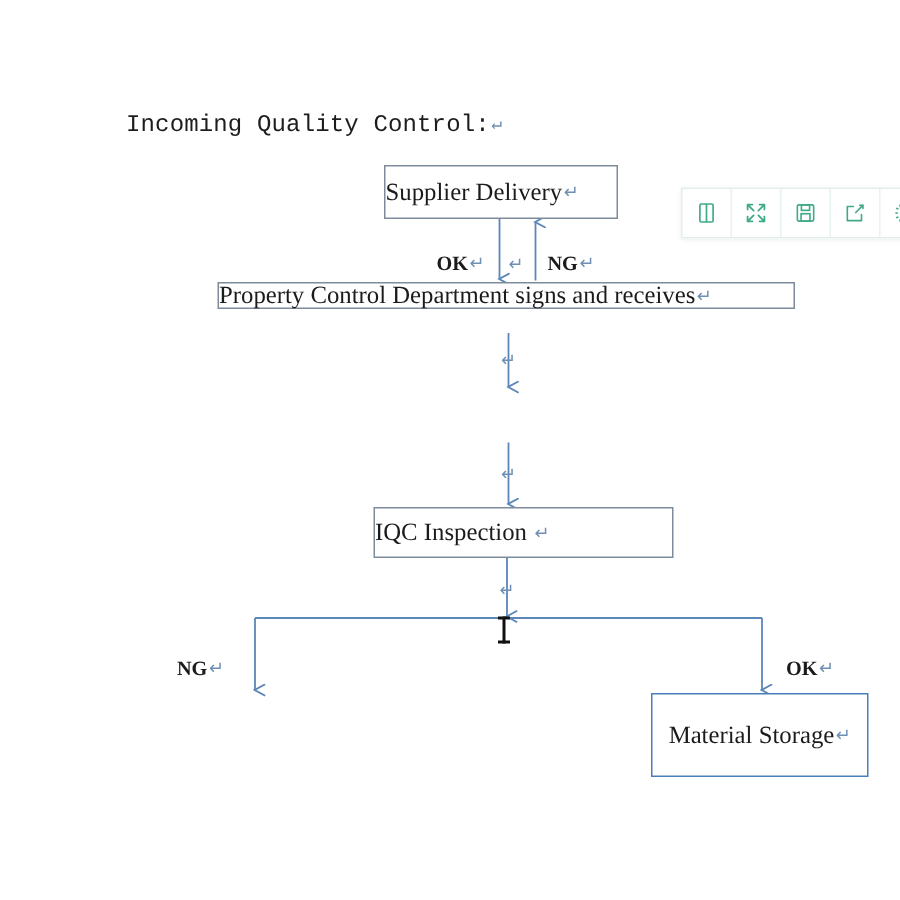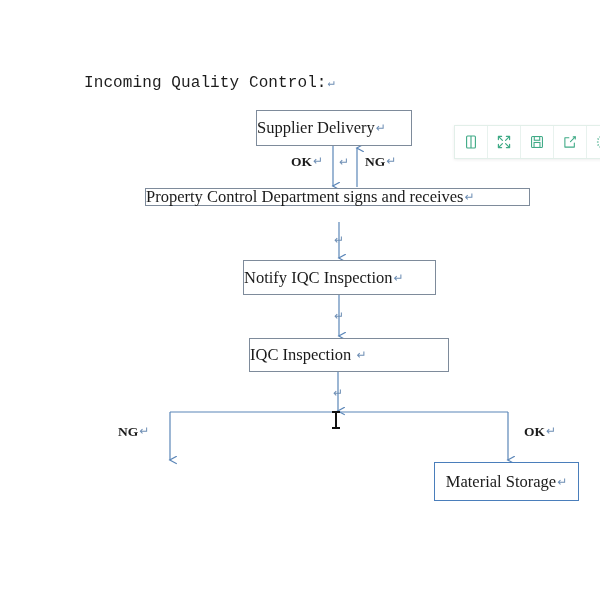--- a/index.html
+++ b/index.html
@@ -69,21 +69,21 @@
   #node-iqc {
     left: 249px; top: 338px; width: 200px; height: 34px;
     justify-content: center; font-size: 16.5px;
   }
   #node-nonconf {
     left: 22px; top: 462px; width: 342px; height: 52px;
     padding: 5px 10px 5px 12px; font-size: 15.5px; line-height: 1.28;
   }
   #node-nonconf .txt { text-align: justify; text-align-last: left; }
   #node-storage {
-    left: 434px; top: 462px; width: 145px; height: 39px;
+    left: 434px; top: 462px; width: 145px; height: 56px;
     justify-content: center; font-size: 16.5px;
   }
 
   
   .conn {
     position: absolute;
     left: 0; top: 0;
     width: 600px; height: 600px;
     overflow: visible;
     z-index: 2;
@@ -91,20 +91,21 @@
 
   
   .edge-label {
     position: absolute;
     font-family: "Liberation Serif", serif;
     font-size: 13.5px;
     font-weight: bold;
     color: #1b1b1b;
     white-space: nowrap;
     z-index: 5;
+    margin-top: 14px;
   }
   .edge-label .pilcrow { font-weight: normal; }
   #lbl-ok-top  { left: 291px; top: 154px; }
   #lbl-mid-top { left: 339px; top: 155px; font-weight: normal; color:#6f8fb5; font-size:12px;}
   #lbl-ng-top  { left: 365px; top: 154px; }
   #lbl-ng-bot  { left: 118px; top: 424px; }
   #lbl-ok-bot  { left: 524px; top: 424px; }
 
   
   .stray-pilcrow {
@@ -194,23 +195,20 @@
   </svg>
 
   <div class="node node-gray" id="node-supplier">
     <span class="txt"><span>Supplier Delivery</span><span class="pilcrow">↵</span></span>
   </div>
 
   <div class="node node-gray" id="node-property">
     <span class="txt"><span>Property Control Department signs and receives</span><span class="pilcrow">↵</span></span>
   </div>
 
-  <div class="node node-gray" id="node-notify">
-    <span class="txt"><span>Notify IQC Inspection</span><span class="pilcrow">↵</span></span>
-  </div>
 
   <div class="node node-gray" id="node-iqc">
     <span class="txt"><span>IQC Inspection </span><span class="pilcrow">↵</span></span>
   </div>
 
 
   <div class="node node-blue" id="node-storage">
     <span class="txt" style="text-align:center"><span>Material Storage</span><span class="pilcrow">↵</span></span>
   </div>
 

